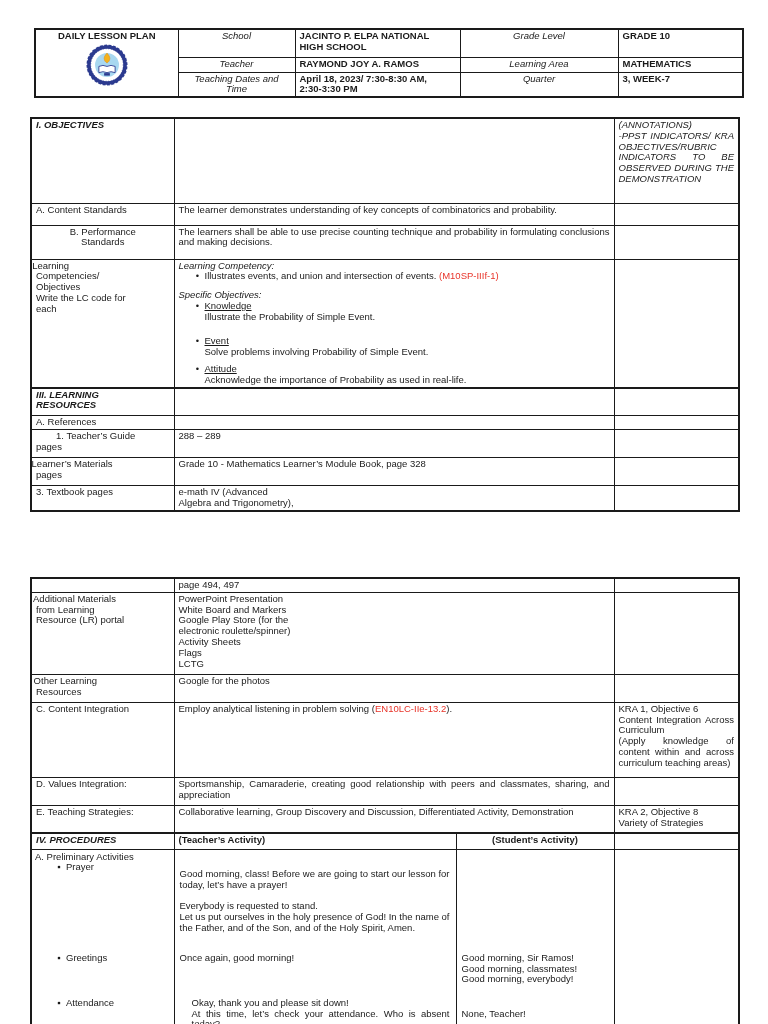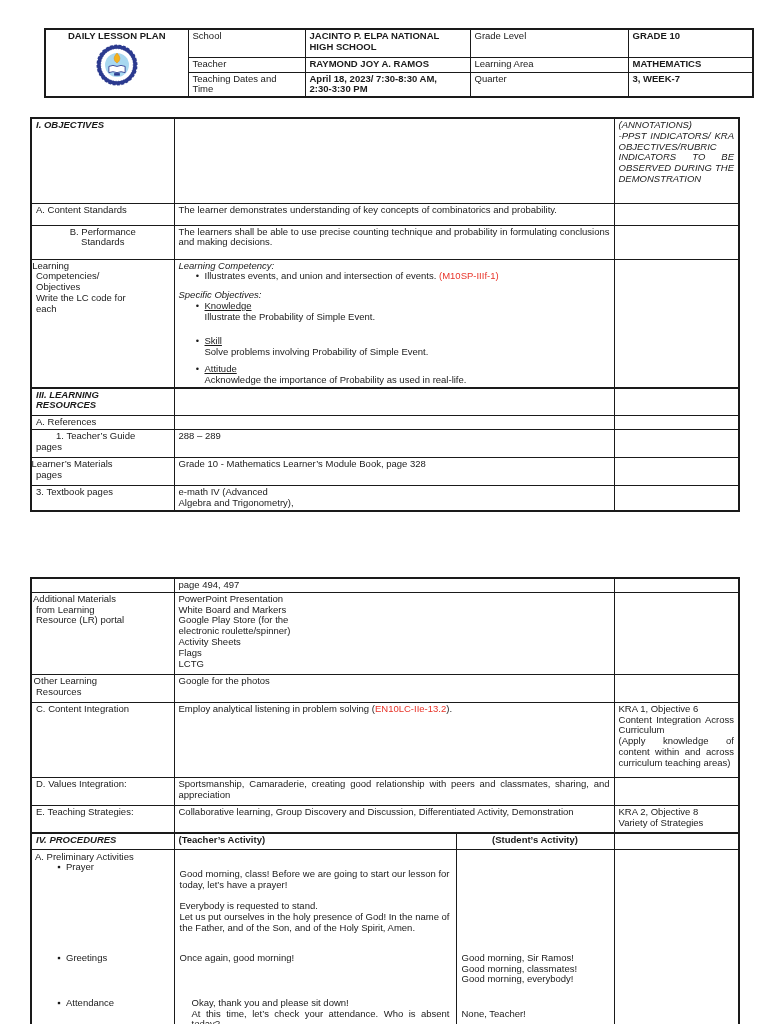--- a/index.html
+++ b/index.html
@@ -24,21 +24,21 @@
   .b{font-weight:bold;}
   .it{font-style:italic;}
   .bi{font-weight:bold;font-style:italic;}
   .center{text-align:center;margin-left:47px;}
   .just{text-align:justify;}
   .pre{white-space:pre-line;}
   .red{color:var(--red);}
   .u{text-decoration:underline;}
   
   .title-cell{text-align:center;padding-top:2px;}
-  .hdr-label{text-align:left;padding-right:5px;}
+  .hdr-label{text-align:center;padding-right:5px;font-style:italic;}
   .hdr-value{font-weight:bold;white-space:pre-line;}
   
   .lbl-content{padding-left:18px;}
   .lbl-perf{text-align:center;white-space:pre-line;}
   .lbl-comp{padding-left:24px;text-indent:-16px;white-space:pre-line;}
   .lbl-sec{padding-left:3px;white-space:pre-line;}
   .lbl-ref{padding-left:22px;}
   .lbl-tg{text-indent:20px;white-space:pre-line;padding-left:0;}
   .lbl-lm{padding-left:38px;text-indent:-15px;white-space:pre-line;}
   .lbl-tb{padding-left:26px;}
@@ -53,21 +53,21 @@
   
   .rel{position:relative;padding:0;}
   .abs{position:absolute;}
   .seal{display:block;margin:1px auto 0 auto;}
 </style>
 </head>
 <body>
 
 <div class="page">
 
-  <table class="tbl" style="left:44px;top:28px;width:708px;">
+  <table class="tbl" style="left:34px;top:28px;width:708px;">
     <colgroup>
       <col style="width:143px">
         <col style="width:117px">
         <col style="width:165px">
         <col style="width:158px">
         <col style="width:125px">
     </colgroup>
     <tbody>
         <tr style="height:28px">
       <td rowspan="3" class="title-cell">
@@ -150,21 +150,21 @@
           <span class="marker">•</span>
           <div>
             <span class="u">Knowledge</span>
             <div>Illustrate the Probability of Simple Event.</div>
           </div>
         </div>
         <div class="sp14"></div>
         <div class="li ind1">
           <span class="marker">•</span>
           <div>
-            <span class="u">Skill</span>
+            <span class="u">Event</span>
             <div>Solve problems involving Probability of Simple Event.</div>
           </div>
         </div>
         <div class="sp6"></div>
         <div class="li ind1">
           <span class="marker">•</span>
           <div>
             <span class="u">Attitude</span>
             <div>Acknowledge the importance of Probability as used in real-life.</div>
           </div>

